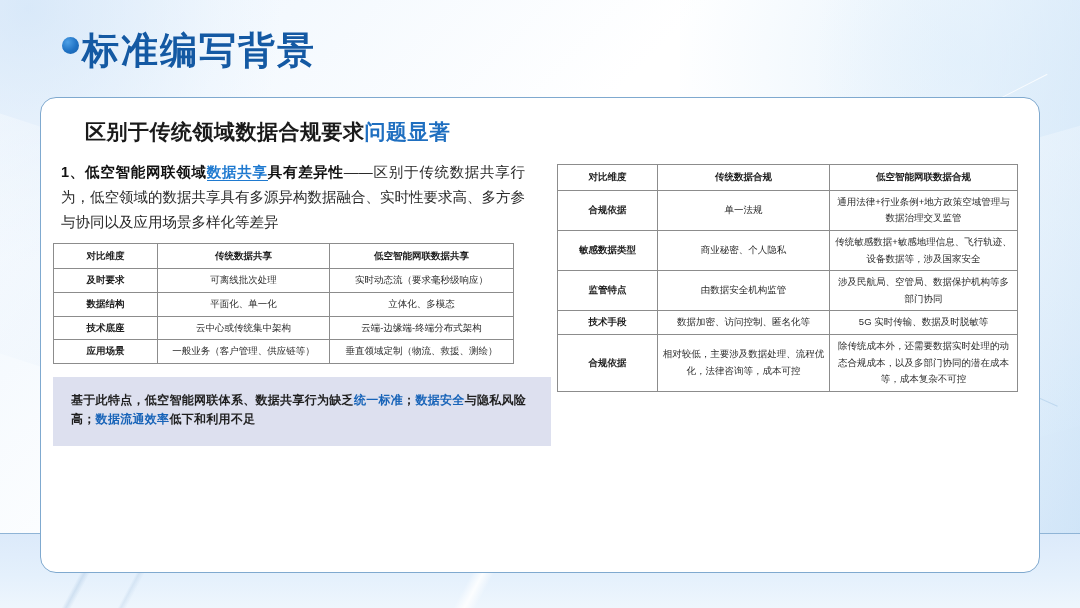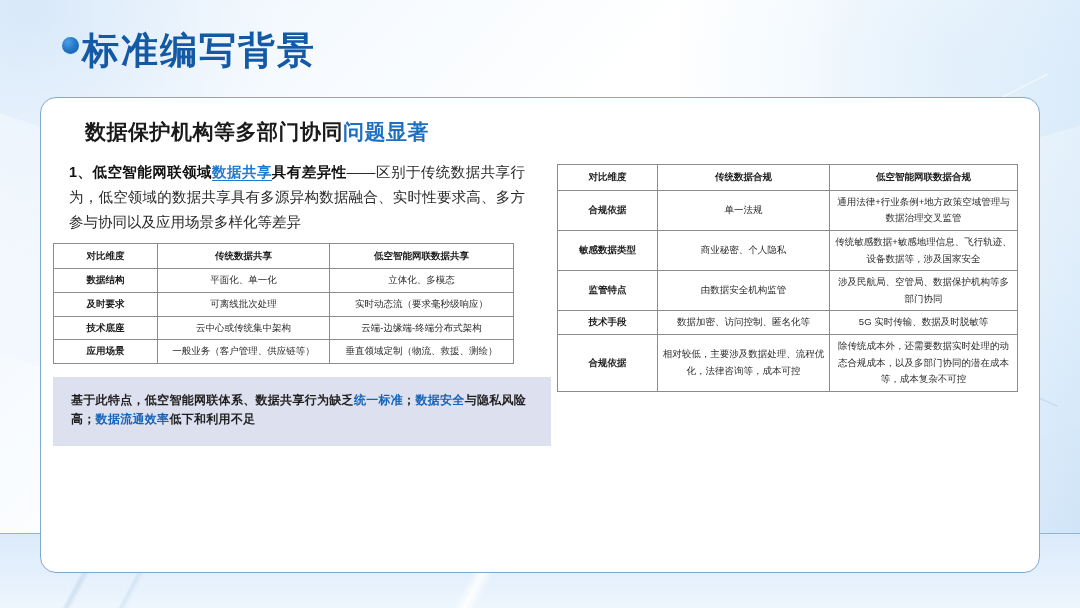--- a/index.html
+++ b/index.html
@@ -143,21 +143,21 @@
     padding: 0 10px 0 12px;
   }
   .col-left  { padding-left: 12px;  padding-right: 16px; }
   .col-right { padding-left: 16px;  padding-right: 12px; }
 
   .para {
     font-size: 14.5px;
     line-height: 1.72;
     color: #2a2a2a;
     text-align: justify;
-    margin: 0 0 8px 16px;
+    margin: 0 0 8px 8px;
     text-indent: 0;
   }
   .para .lead { font-weight: 700; color: #111111; }
   .para .hl {
     color: #1f7ad0;
     font-weight: 700;
     border-bottom: 1.5px solid #1f7ad0;
   }
   .para .hl-plain {
     color: #1f7ad0;
@@ -236,49 +236,49 @@
   <div class="bg-line line-3"></div>
   <div class="bg-bottom-band"></div>
 
   <div class="header">
     <div class="header-dot"></div>
     <div class="header-title">标准编写背景</div>
   </div>
 
   <div class="card">
 
-    <div class="card-title"><span>数据保护机构等多部门协同</span><span class="accent">问题显著</span></div>
+    <div class="card-title"><span>区别于传统领域数据合规要求</span><span class="accent">问题显著</span></div>
 
     <div class="columns">
 
       <div class="col col-left">
 
         <p class="para"><span class="lead">1、</span><span class="lead">低空智能网联领域</span><span class="hl">数据共享</span><span class="lead">具有差异性</span><span>——</span><span>区别于传统数据共享行为，低空领域的数据共享具有多源异构数据融合、实时性要求高、多方参与协同以及应用场景多样化等差异</span></p>
 
         <table class="cmp tbl-left">
           <colgroup>
               <col class="c1">
               <col class="c2">
               <col class="c3">
             </colgroup>
           <tbody>
             <tr class="head">
               <td>对比维度</td>
               <td>传统数据共享</td>
               <td>低空智能网联数据共享</td>
             </tr>
             <tr>
+              <td class="dim">及时要求</td>
+              <td class="body">可离线批次处理</td>
+              <td class="body">实时动态流（要求毫秒级响应）</td>
+            </tr>
+            <tr>
               <td class="dim">数据结构</td>
               <td class="body">平面化、单一化</td>
               <td class="body">立体化、多模态</td>
-            </tr>
-            <tr>
-              <td class="dim">及时要求</td>
-              <td class="body">可离线批次处理</td>
-              <td class="body">实时动态流（要求毫秒级响应）</td>
             </tr>
             <tr>
               <td class="dim">技术底座</td>
               <td class="body">云中心或传统集中架构</td>
               <td class="body">云端-边缘端-终端分布式架构</td>
             </tr>
             <tr>
               <td class="dim">应用场景</td>
               <td class="body">一般业务（客户管理、供应链等）</td>
               <td class="body">垂直领域定制（物流、救援、测绘）</td>

